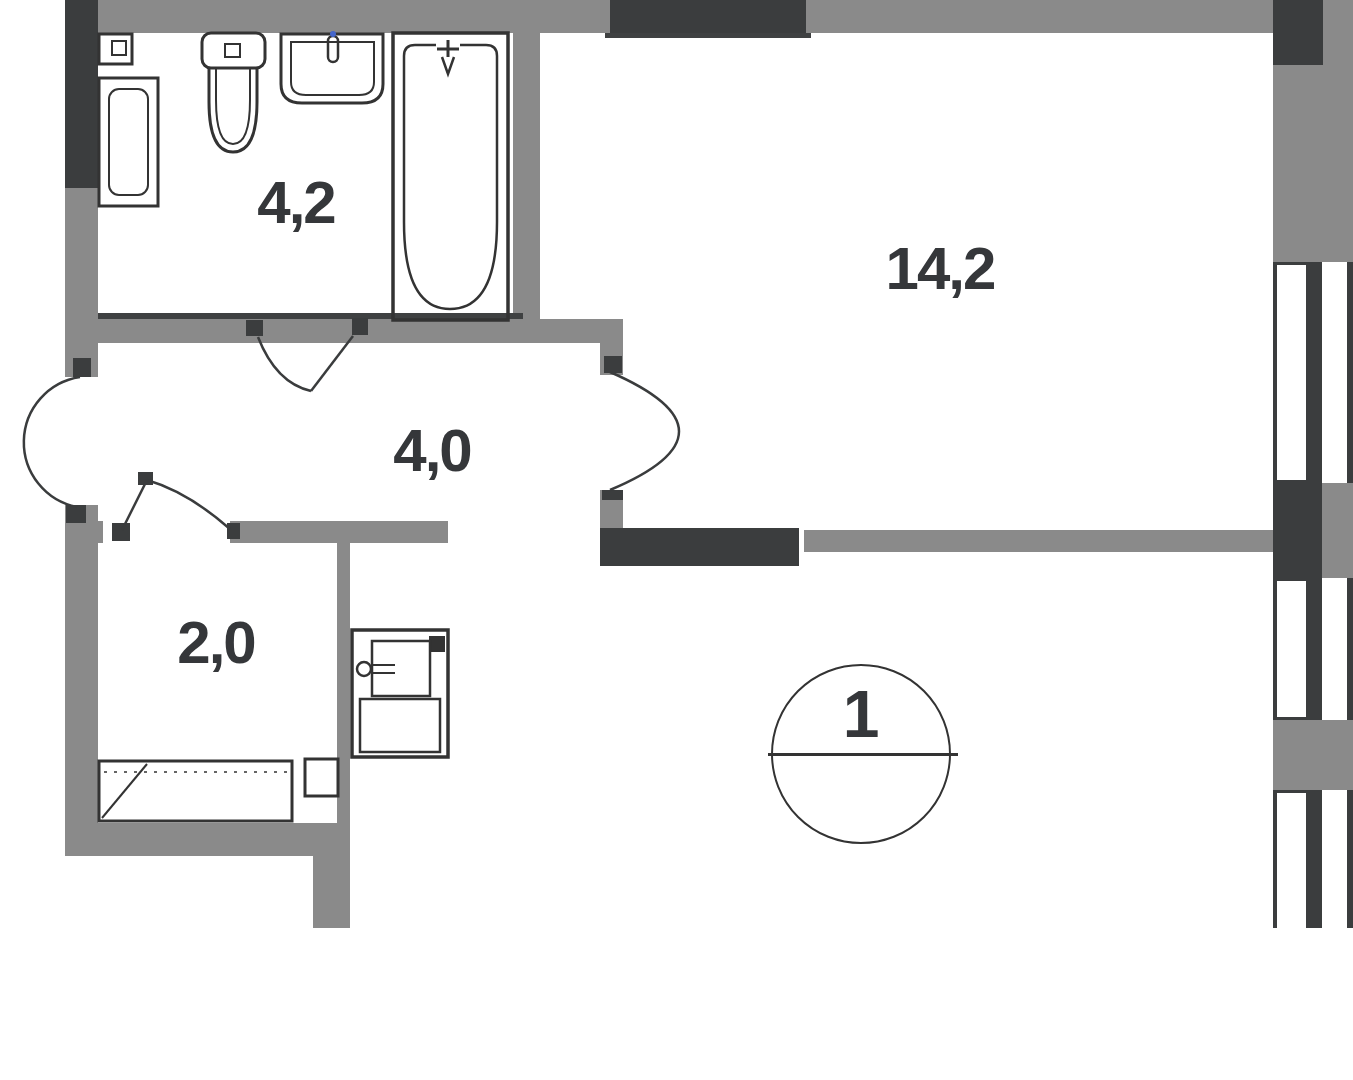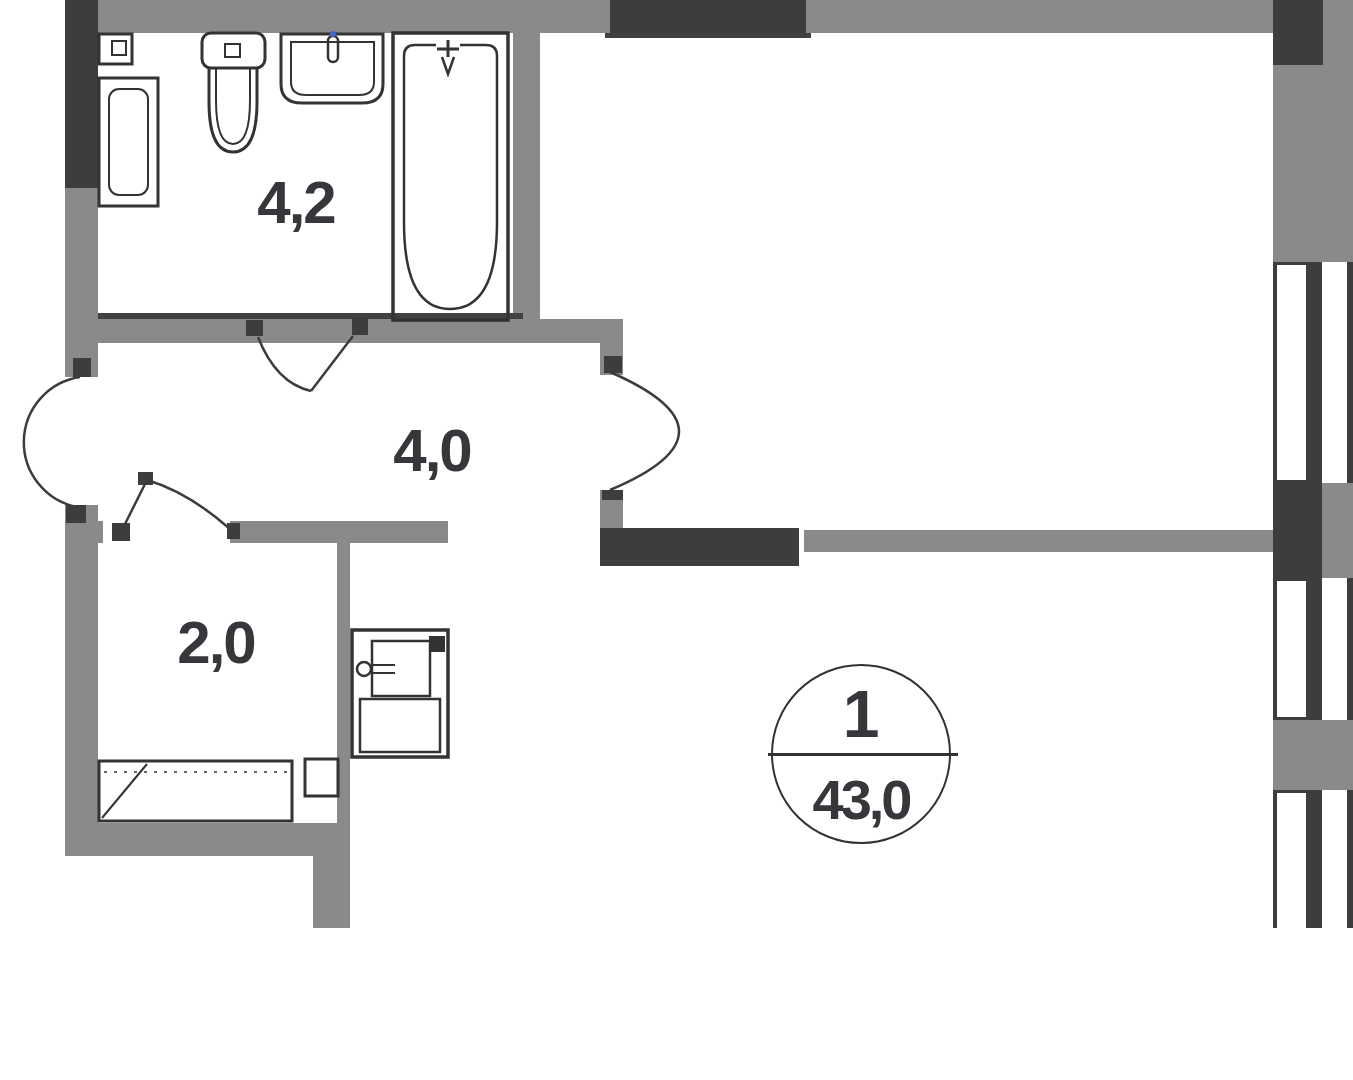--- a/index.html
+++ b/index.html
@@ -143,22 +143,22 @@
       <path d="M80,377 A66,66 0 0 0 77,507"></path>
       <path d="M610,372 Q748,432 610,490"></path>
       <path d="M258,337 Q276,383 311,391"></path>
       <path d="M311,391 L353,336"></path>
       <path d="M122,530 L147,480"></path>
       <path d="M147,480 Q188,492 230,529"></path>
     </g>
   </svg>
 
   <div class="lbl" style="left:296px;top:202px">4,2</div>
+  <div class="lbl" style="left:940px;top:268px">14,2</div>
   <div class="lbl" style="left:432px;top:450px">4,0</div>
   <div class="lbl" style="left:216px;top:642px">2,0</div>
 
   <div class="badge">
     <div class="badge-num">1</div>
     <div class="badge-line"></div>
-    <div class="badge-area">43,0</div>
   </div>
 
 </div>
 
 </body></html>

